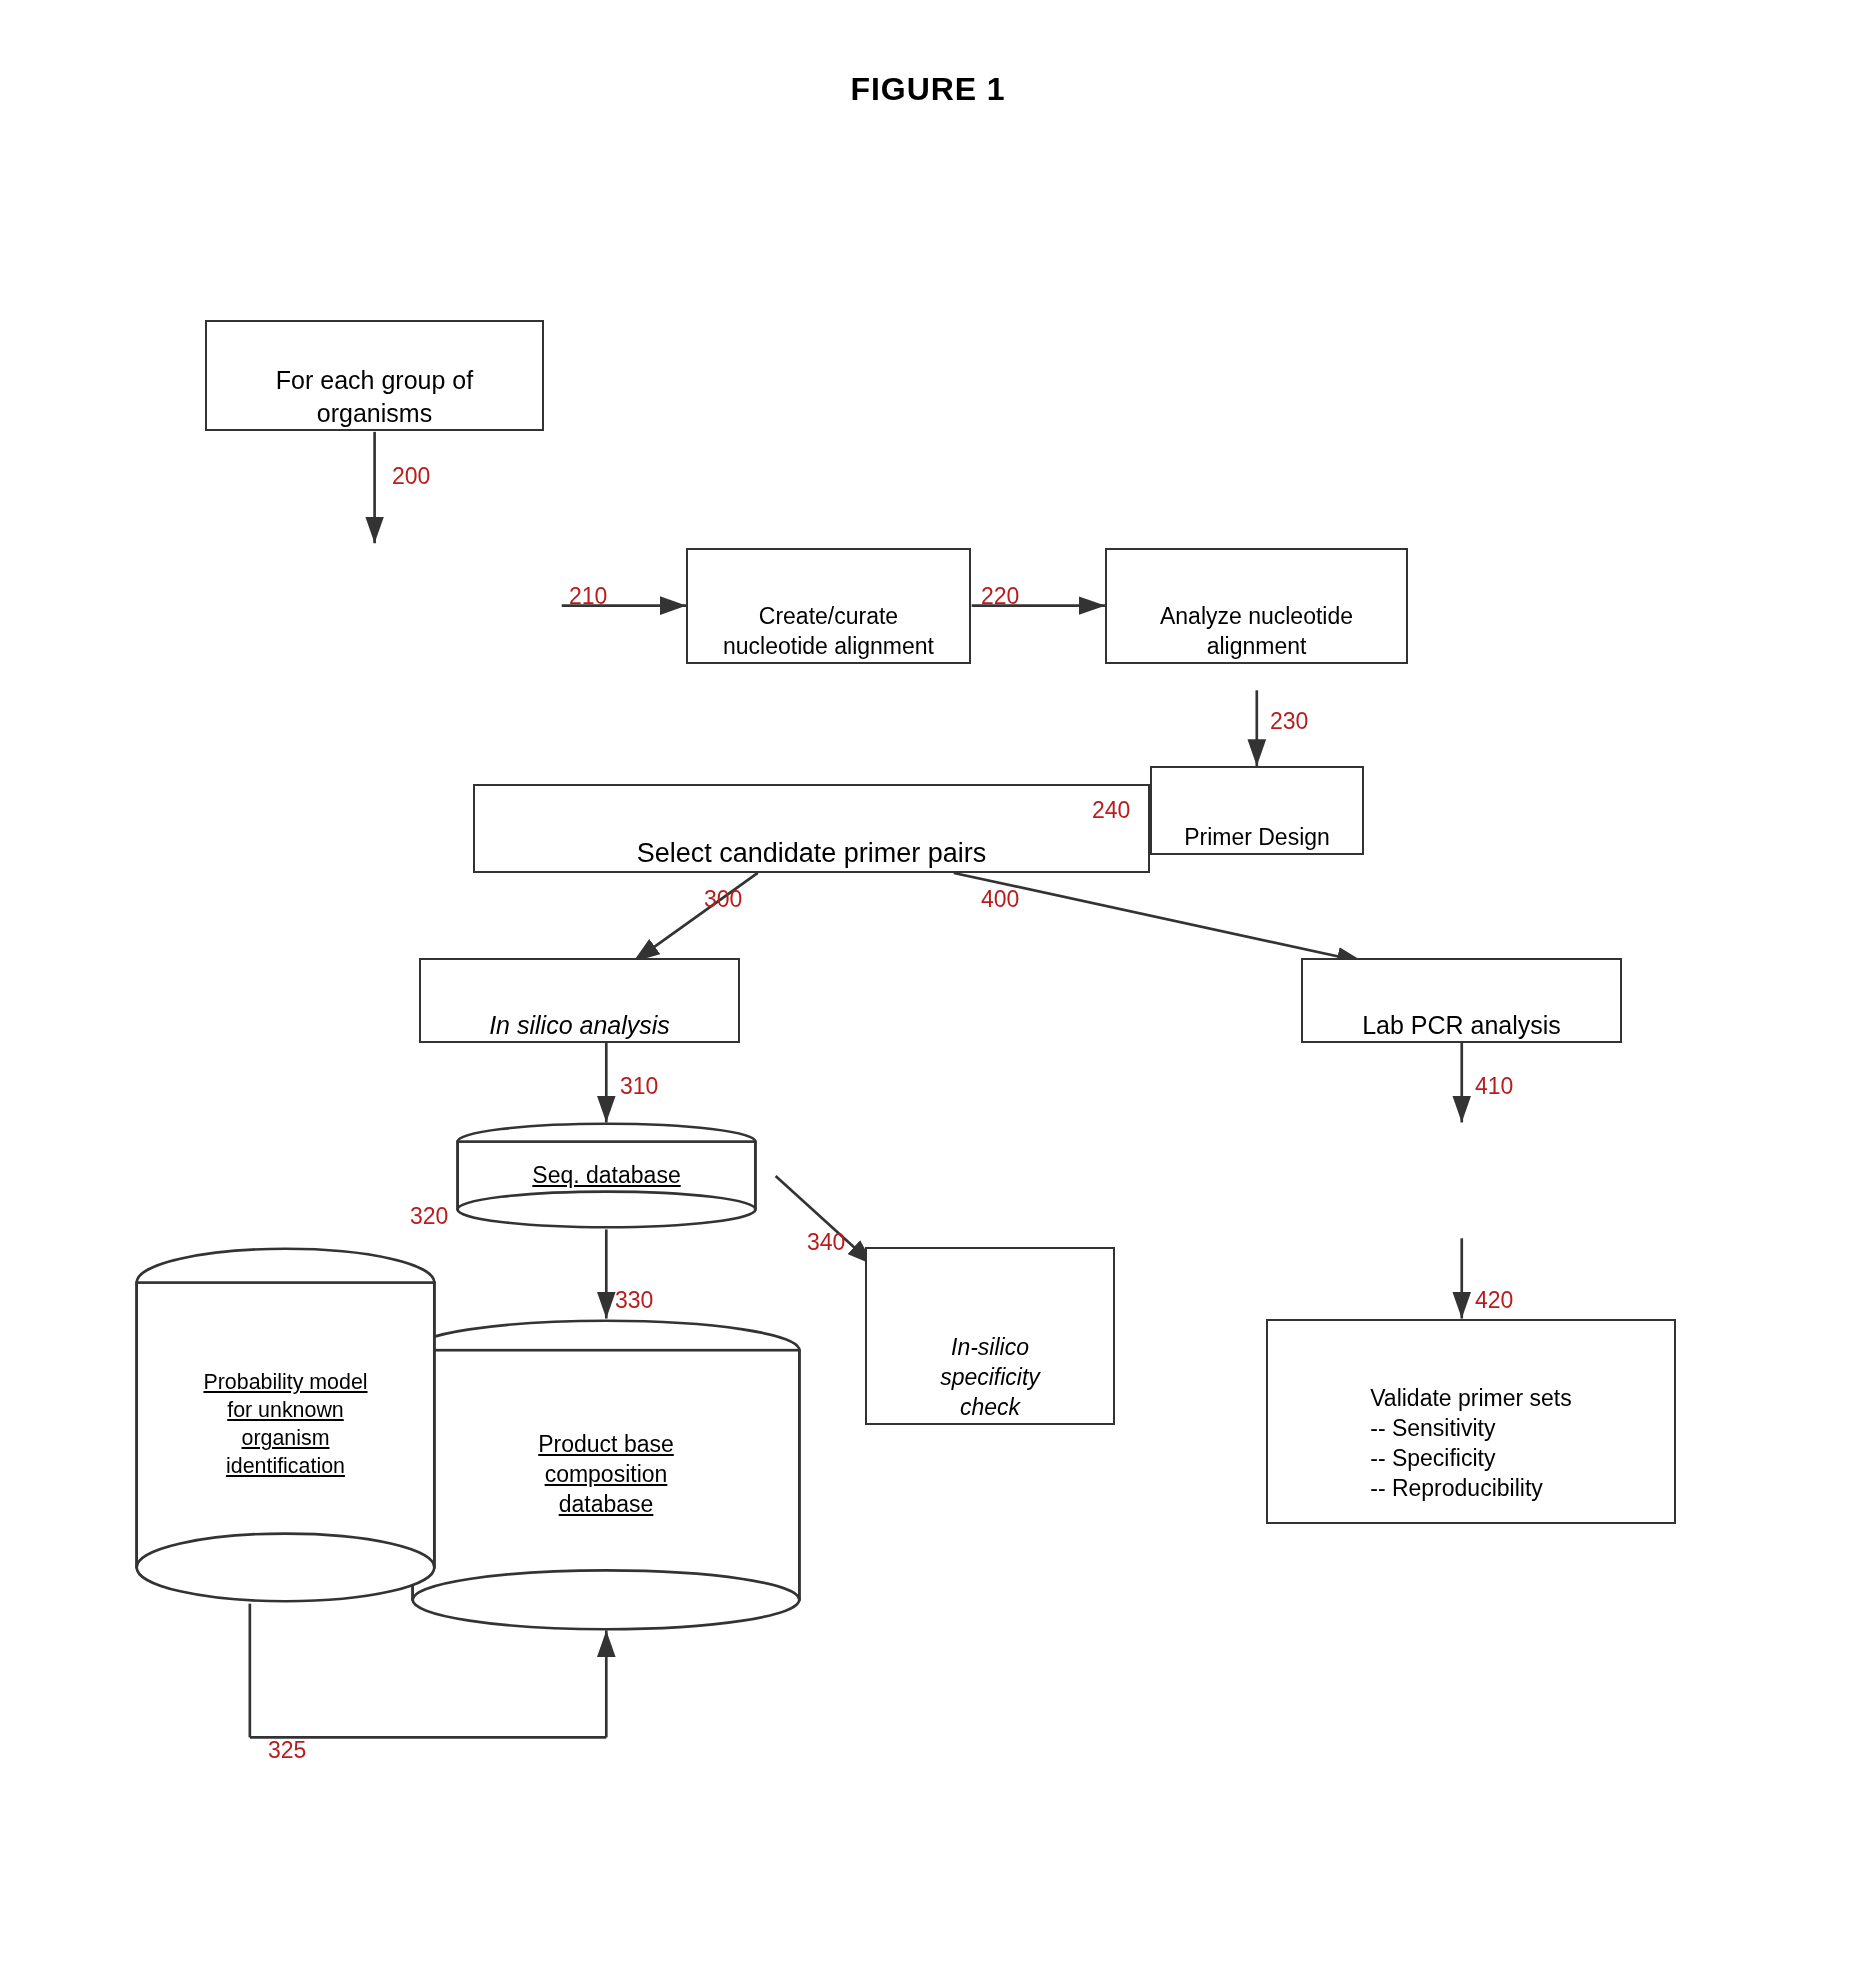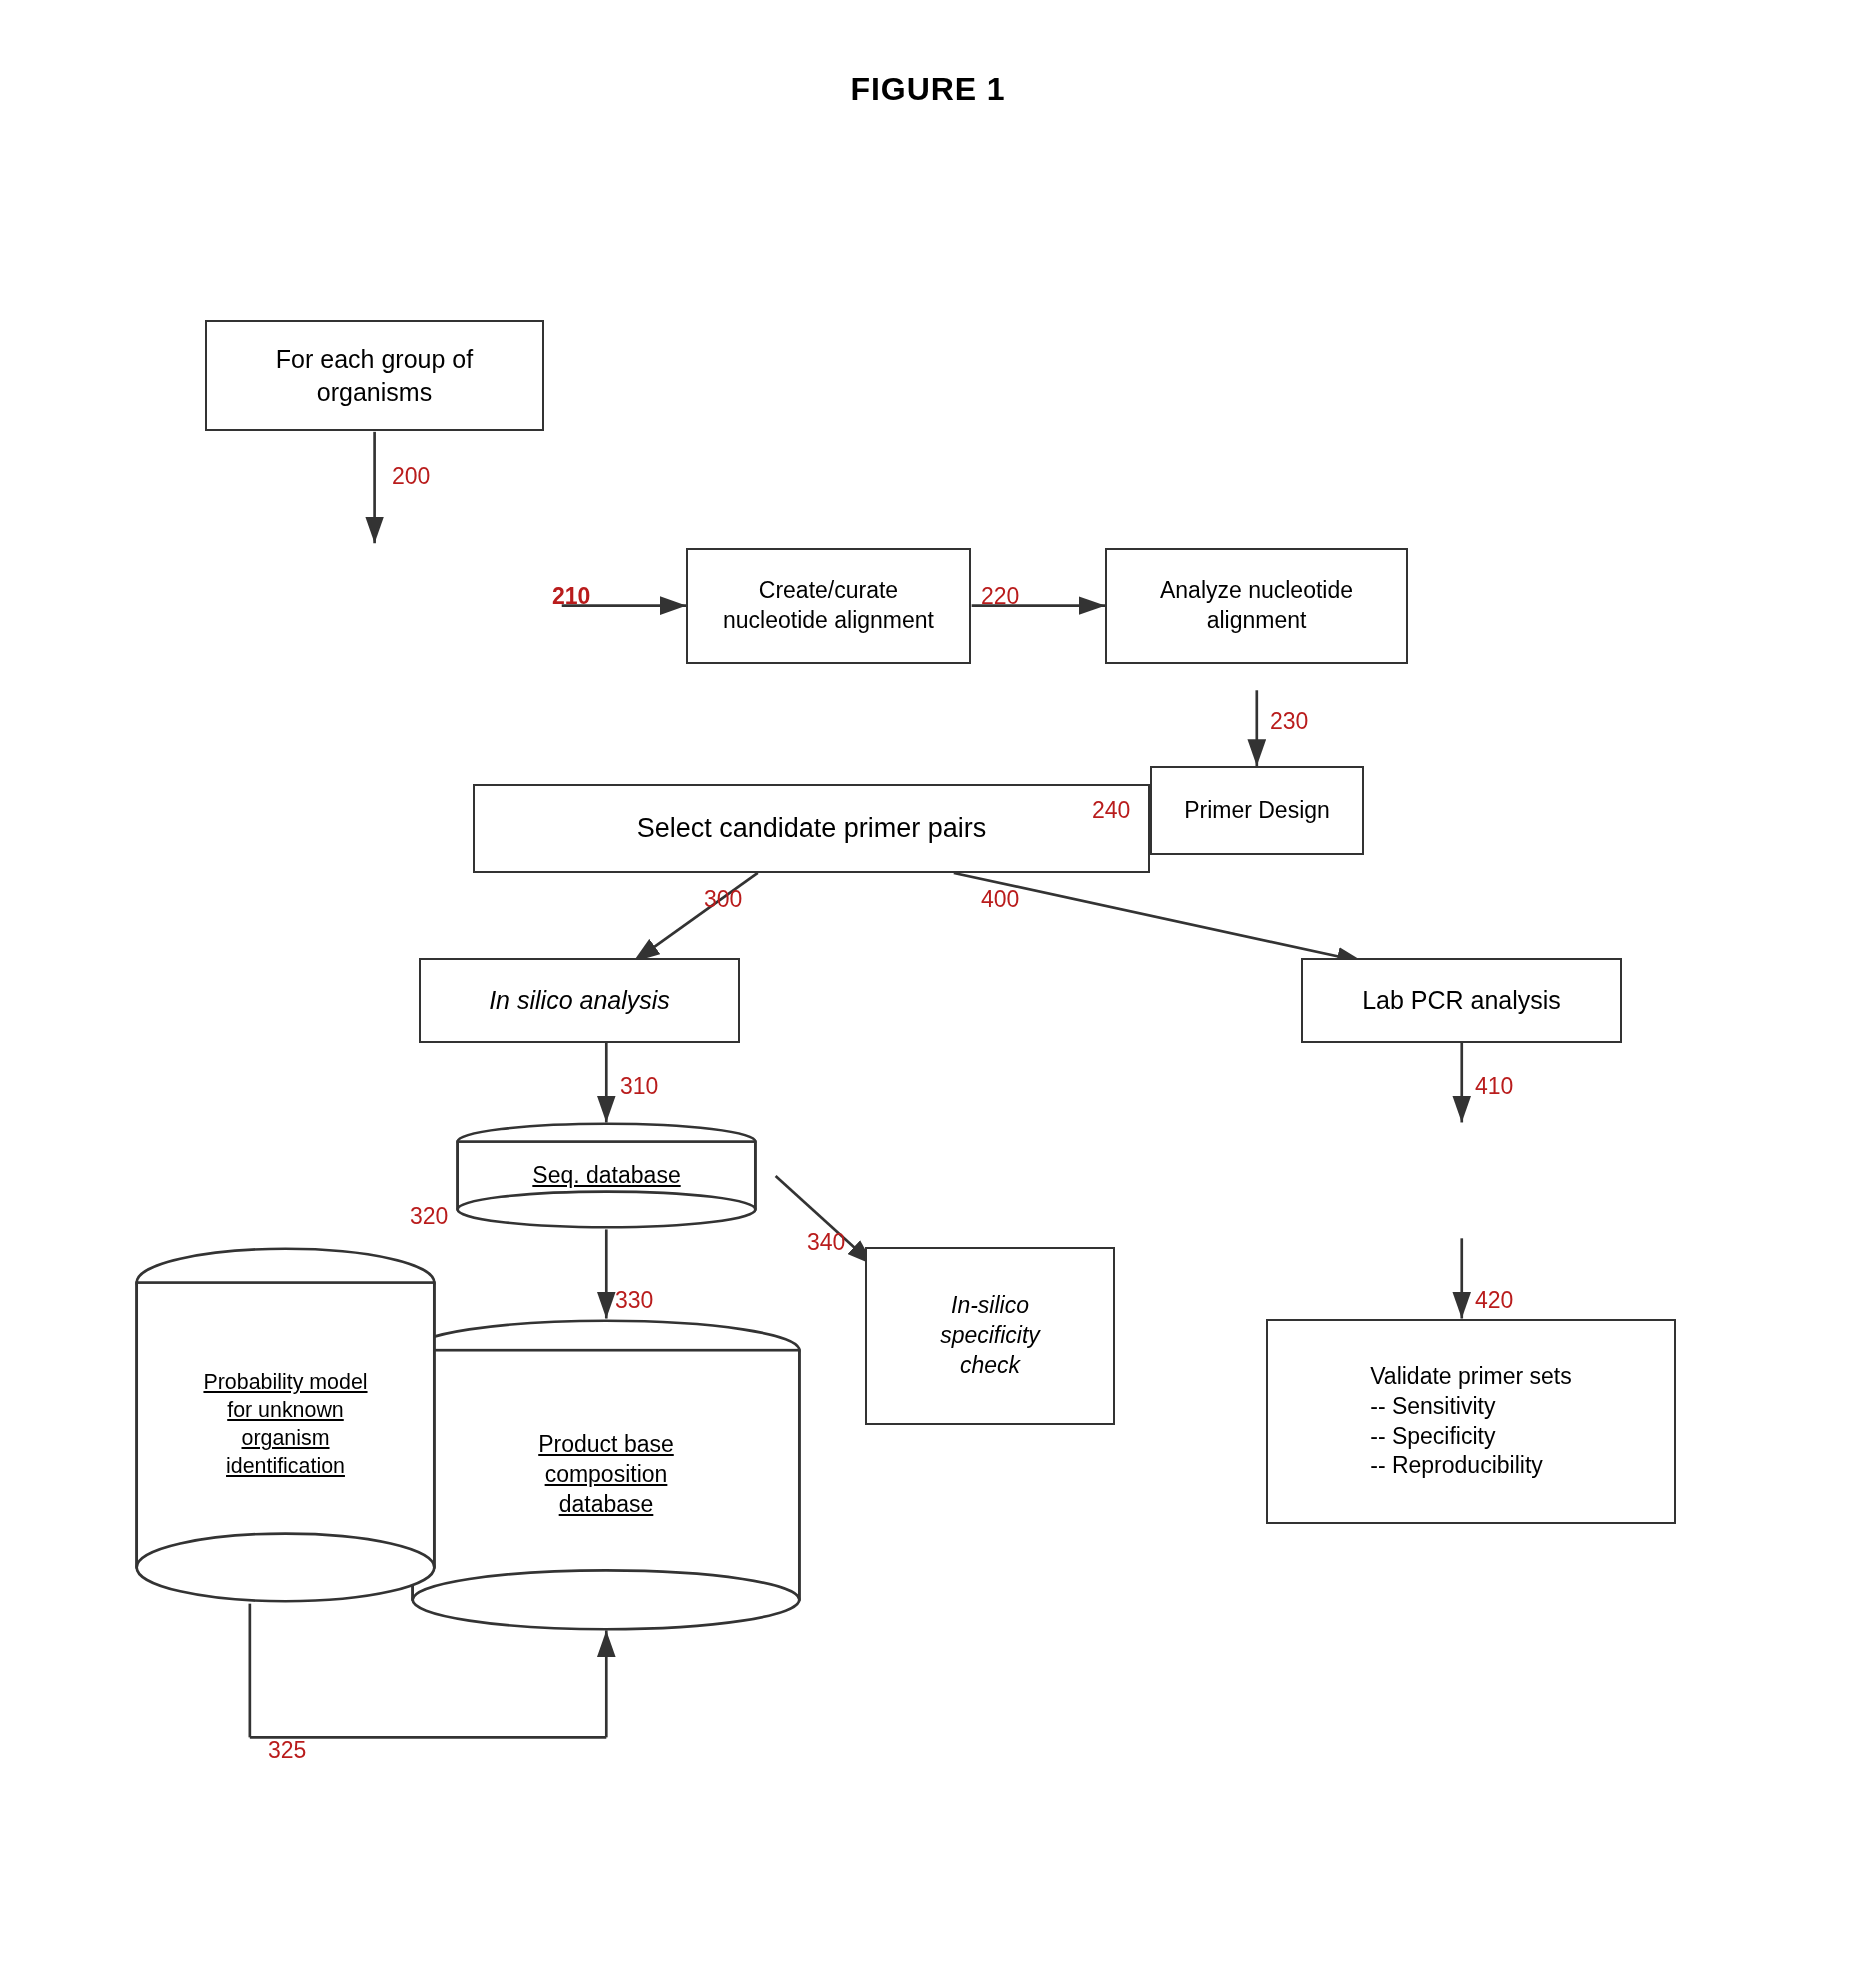--- a/index.html
+++ b/index.html
@@ -24,21 +24,21 @@
       left: 134px;
       width: 1604px;
       height: 1604px;
     }
     
     .box {
       position: absolute;
       border: 2.7px solid #333;
       background: #fff;
       display: flex;
-      align-items: center;
+      align-items: flex-end;
       justify-content: center;
       text-align: center;
       font-size: 25px;
       line-height: 1.3;
     }
     .box-italic {
       font-style: italic;
     }
     
     .cylinder {
@@ -201,21 +201,21 @@
 
   <div class="box" style="left:1132px; top:1052px; width:410px; height:205px; font-size:23px; text-align:left; padding:18px;">
     <span style="white-space:pre-line;">Validate primer sets
 -- Sensitivity
 -- Specificity
 -- Reproducibility</span>
   </div>
 
   <div class="arrow-label" style="left:258px; top:196px;">200</div>
 
-  <div class="arrow-label" style="left:418px; top:316px;font-weight:bold;">210</div>
+  <div class="arrow-label" style="left:435px; top:316px;">210</div>
 
   <div class="arrow-label" style="left:847px; top:316px;">220</div>
 
   <div class="arrow-label" style="left:1136px; top:441px;">230</div>
 
   <div class="arrow-label" style="left:958px; top:530px;">240</div>
 
   <div class="arrow-label" style="left:570px; top:619px;">300</div>
 
   <div class="arrow-label" style="left:847px; top:619px;">400</div>

